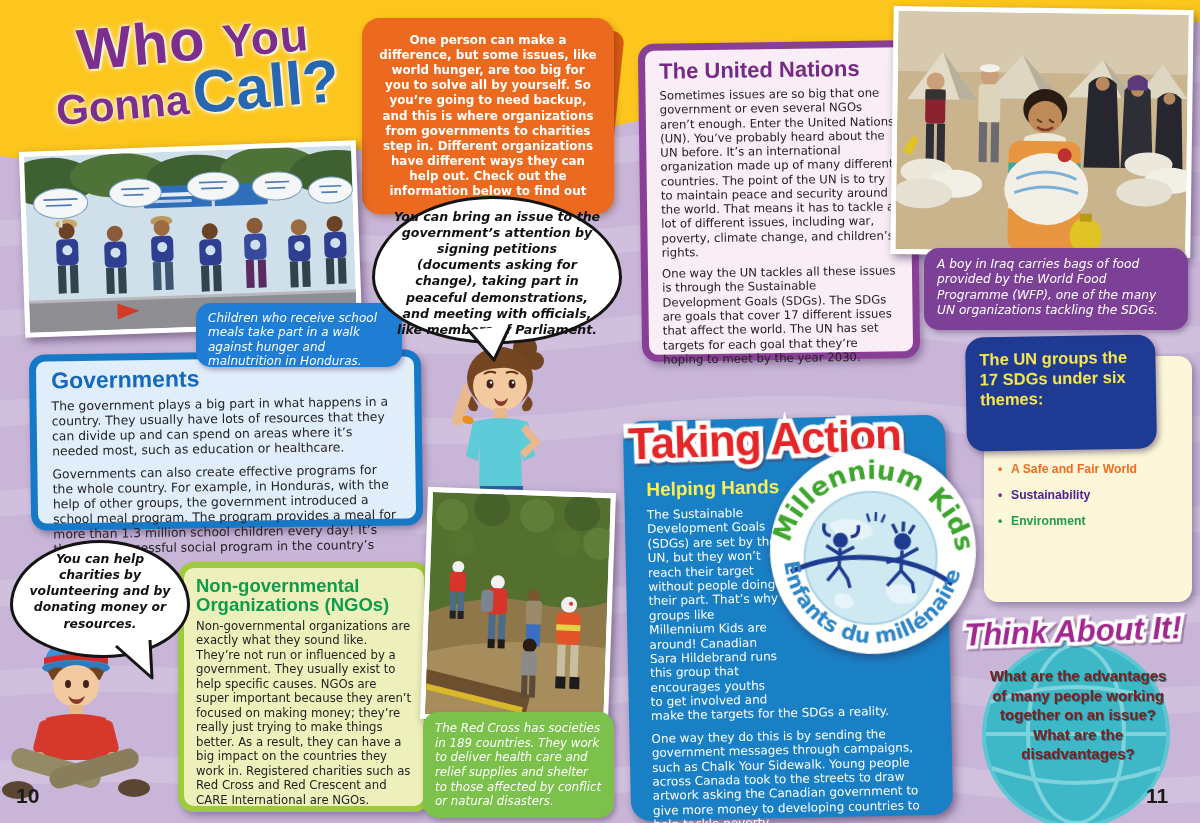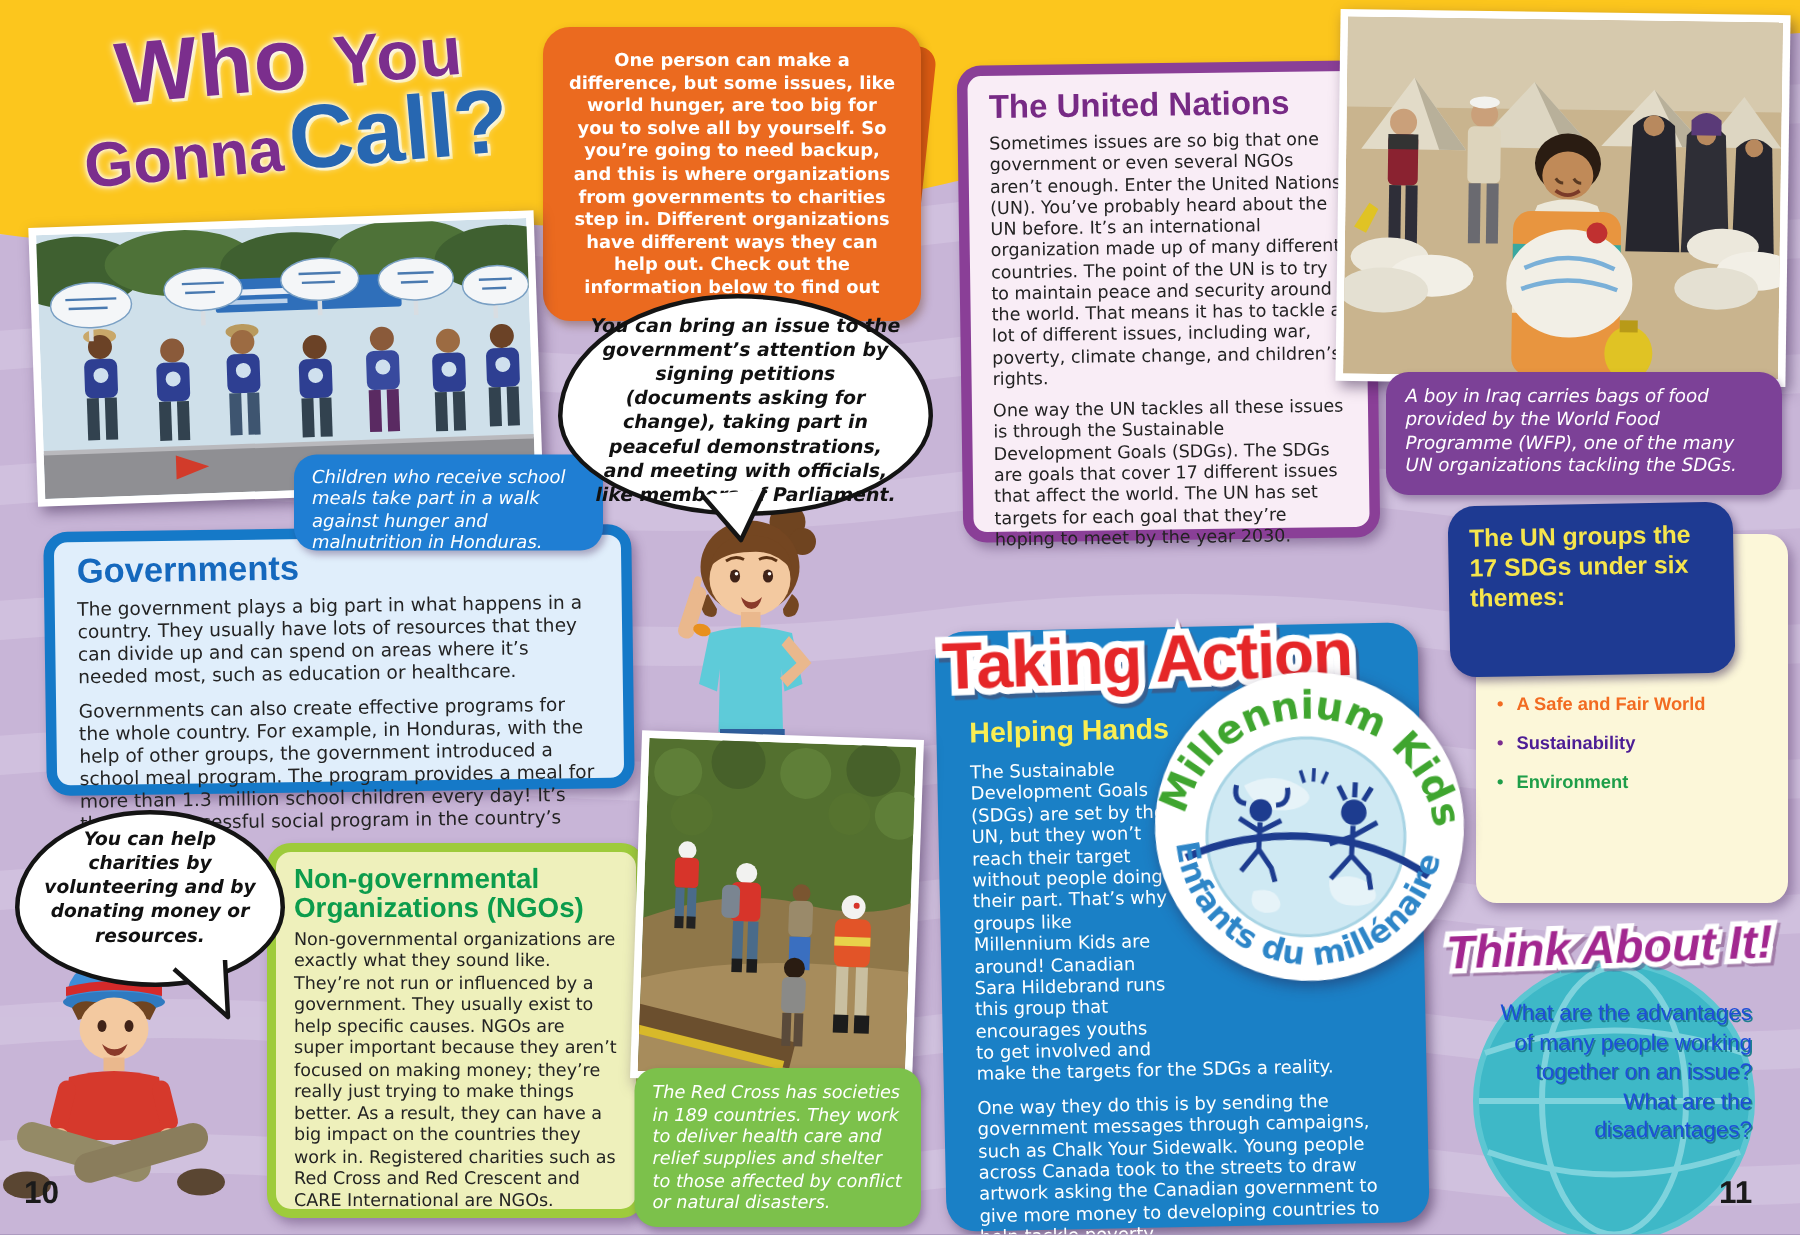--- a/index.html
+++ b/index.html
@@ -94,22 +94,22 @@
   .action-box h3{margin:0 0 7px 0;color:#f9ee53;font-size:19px;font-family:"Liberation Sans",sans-serif;}
   .action-box p{margin:0 0 8px 0;color:#fff;font-size:12px;line-height:1.2;}
   .float-spacer{float:right;width:150px;height:198px;}
   .mk-logo{left:768px;top:446px;z-index:5;transform:rotate(3deg);
            filter:drop-shadow(2px 3px 5px rgba(40,20,60,.45));}
 
   
   .think-title{left:948px;top:608px;z-index:3;transform:rotate(-2deg);
                filter:drop-shadow(2px 2px 0 rgba(90,16,80,.35));}
   .think-circle{left:966px;top:638px;z-index:2;}
-  .think-text{left:988px;top:666px;width:180px;z-index:3;color:#1d4ed8;font-weight:normal;font-size:15px;
-              line-height:1.3;text-align:right;font-family:"Liberation Sans",sans-serif;
+  .think-text{left:988px;top:666px;width:180px;z-index:3;color:#7f1d1d;font-weight:bold;font-size:15px;
+              line-height:1.3;text-align:center;font-family:"Liberation Sans",sans-serif;
               text-shadow:1px 1px 0 #1f7f8d;}
 
   .pagenum{z-index:8;font-family:"Liberation Sans",sans-serif;font-weight:bold;font-size:21px;color:#1a1a1a;}
   .pn-left{left:16px;top:784px;}
   .pn-right{left:1146px;top:784px;}
 </style>
 </head>
 <body>
 
 <div class="page">

